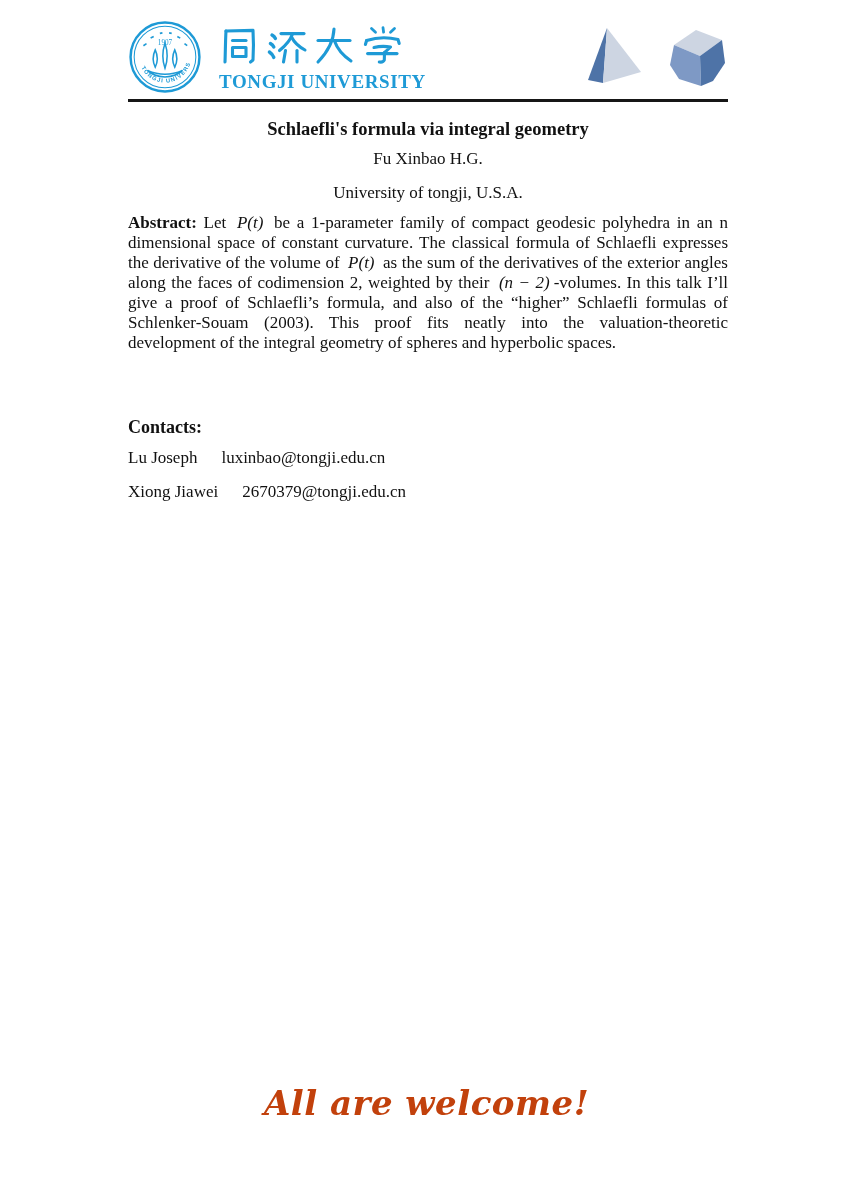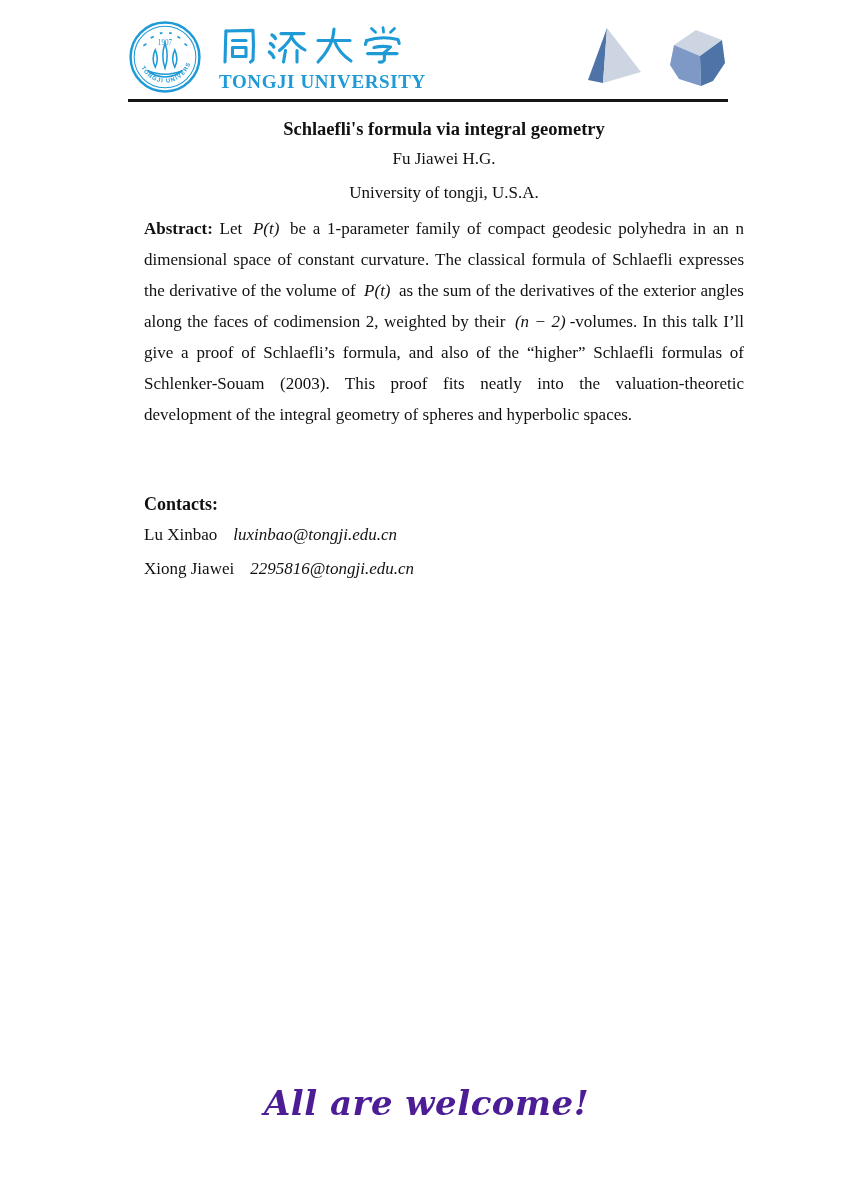--- a/index.html
+++ b/index.html
@@ -16,36 +16,36 @@
     display: flex; justify-content: space-between; align-items: flex-start; gap: 8px;
   }
   .logo { display: flex; gap: 17px; align-items: flex-start; }
   .wordmark { margin-top: 4px; }
   .wordmark .en {
     font-weight: bold; font-size: 19px; letter-spacing: 0.6px;
     margin-top: 1px; font-family: "Liberation Serif", serif;
   }
   .shapes { margin-top: 5px; }
   .rule { position: absolute; top: 99px; left: 128px; width: 600px; height: 2.5px; background: #161616; }
-  .doc { position: absolute; top: 108px; left: 144px; width: 600px; font-size: 17px; }
+  .doc { position: absolute; top: 108px; left: 128px; width: 600px; font-size: 17px; }
   .title { font-size: 18.5px; font-weight: bold; text-align: center; margin: 8px 0 0; line-height: 26px; }
   .centerline { text-align: center; margin: 0; line-height: 34px; font-size: 17px; }
-  .abstract { text-align: justify; margin: 3px 0 0; line-height: 31px; }
+  .abstract { text-align: justify; margin: 3px 0 0; line-height: 20px; }
   .abstract b { font-weight: bold; }
   .math { font-style: italic; padding: 0 4px; white-space: nowrap; }
   .contacts-heading { font-size: 18px; font-weight: bold; margin: 60px 0 0; line-height: 28px; }
   .contact-line { margin: 0; line-height: 34px; }
-  .contact-line .email { margin-left: 16px; font-style: italic; }
+  .contact-line .email { margin-left: 24px; }
   .footer {
     position: absolute; top: 1083px; left: 0; width: 100%;
     text-align: center;
     font-family: "DejaVu Serif", serif;
     font-style: italic; font-weight: bold;
     font-size: 34px; letter-spacing: 0.5px;
-    color: #4c1d95;
+    color: #c2410c;
   }
   .sr { position: absolute; width: 1px; height: 1px; overflow: hidden; clip-path: inset(50%); white-space: nowrap; }
 </style>
 </head>
 <body>
 
 <div class="page">
 
   <div class="header">
     <div class="logo">
@@ -132,29 +132,29 @@
         <polygon points="14,20 40,31 41,61 19,54 10,40" fill="#7e99c5"></polygon>
         <polygon points="40,31 62,15 65,38 53,56 41,61" fill="#4e73a7"></polygon>
       </g>
     </svg>
   </div>
 
   <div class="rule"></div>
 
   <div class="doc">
     <h1 class="title">Schlaefli's formula via integral geometry</h1>
-    <p class="centerline">Fu Jiawei H.G.</p>
+    <p class="centerline">Fu Xinbao H.G.</p>
     <p class="centerline">University of tongji, U.S.A.</p>
 
     <p class="abstract"><b>Abstract:</b><span> Let </span><span class="math">P(t)</span><span> be a 1-parameter family of compact geodesic polyhedra in an n dimensional space of constant curvature. The classical formula of Schlaefli expresses the derivative of the volume of </span><span class="math">P(t)</span><span> as the sum of the derivatives of the exterior angles along the faces of codimension 2, weighted by their </span><span class="math">(n − 2)</span><span>-volumes. In this talk I’ll give a proof of Schlaefli’s formula, and also of the “higher” Schlaefli formulas of Schlenker-Souam (2003). This proof fits neatly into the valuation-theoretic development of the integral geometry of spheres and hyperbolic spaces.</span></p>
 
     <h2 class="contacts-heading">Contacts:</h2>
     <p class="contact-line">
-      <span>Lu Xinbao</span><span class="email">luxinbao@tongji.edu.cn</span>
+      <span>Lu Joseph</span><span class="email">luxinbao@tongji.edu.cn</span>
     </p>
     <p class="contact-line">
-      <span>Xiong Jiawei</span><span class="email">2295816@tongji.edu.cn</span>
+      <span>Xiong Jiawei</span><span class="email">2670379@tongji.edu.cn</span>
     </p>
   </div>
 
   <div class="footer">All are welcome!</div>
 
 </div>
 
 </body></html>

